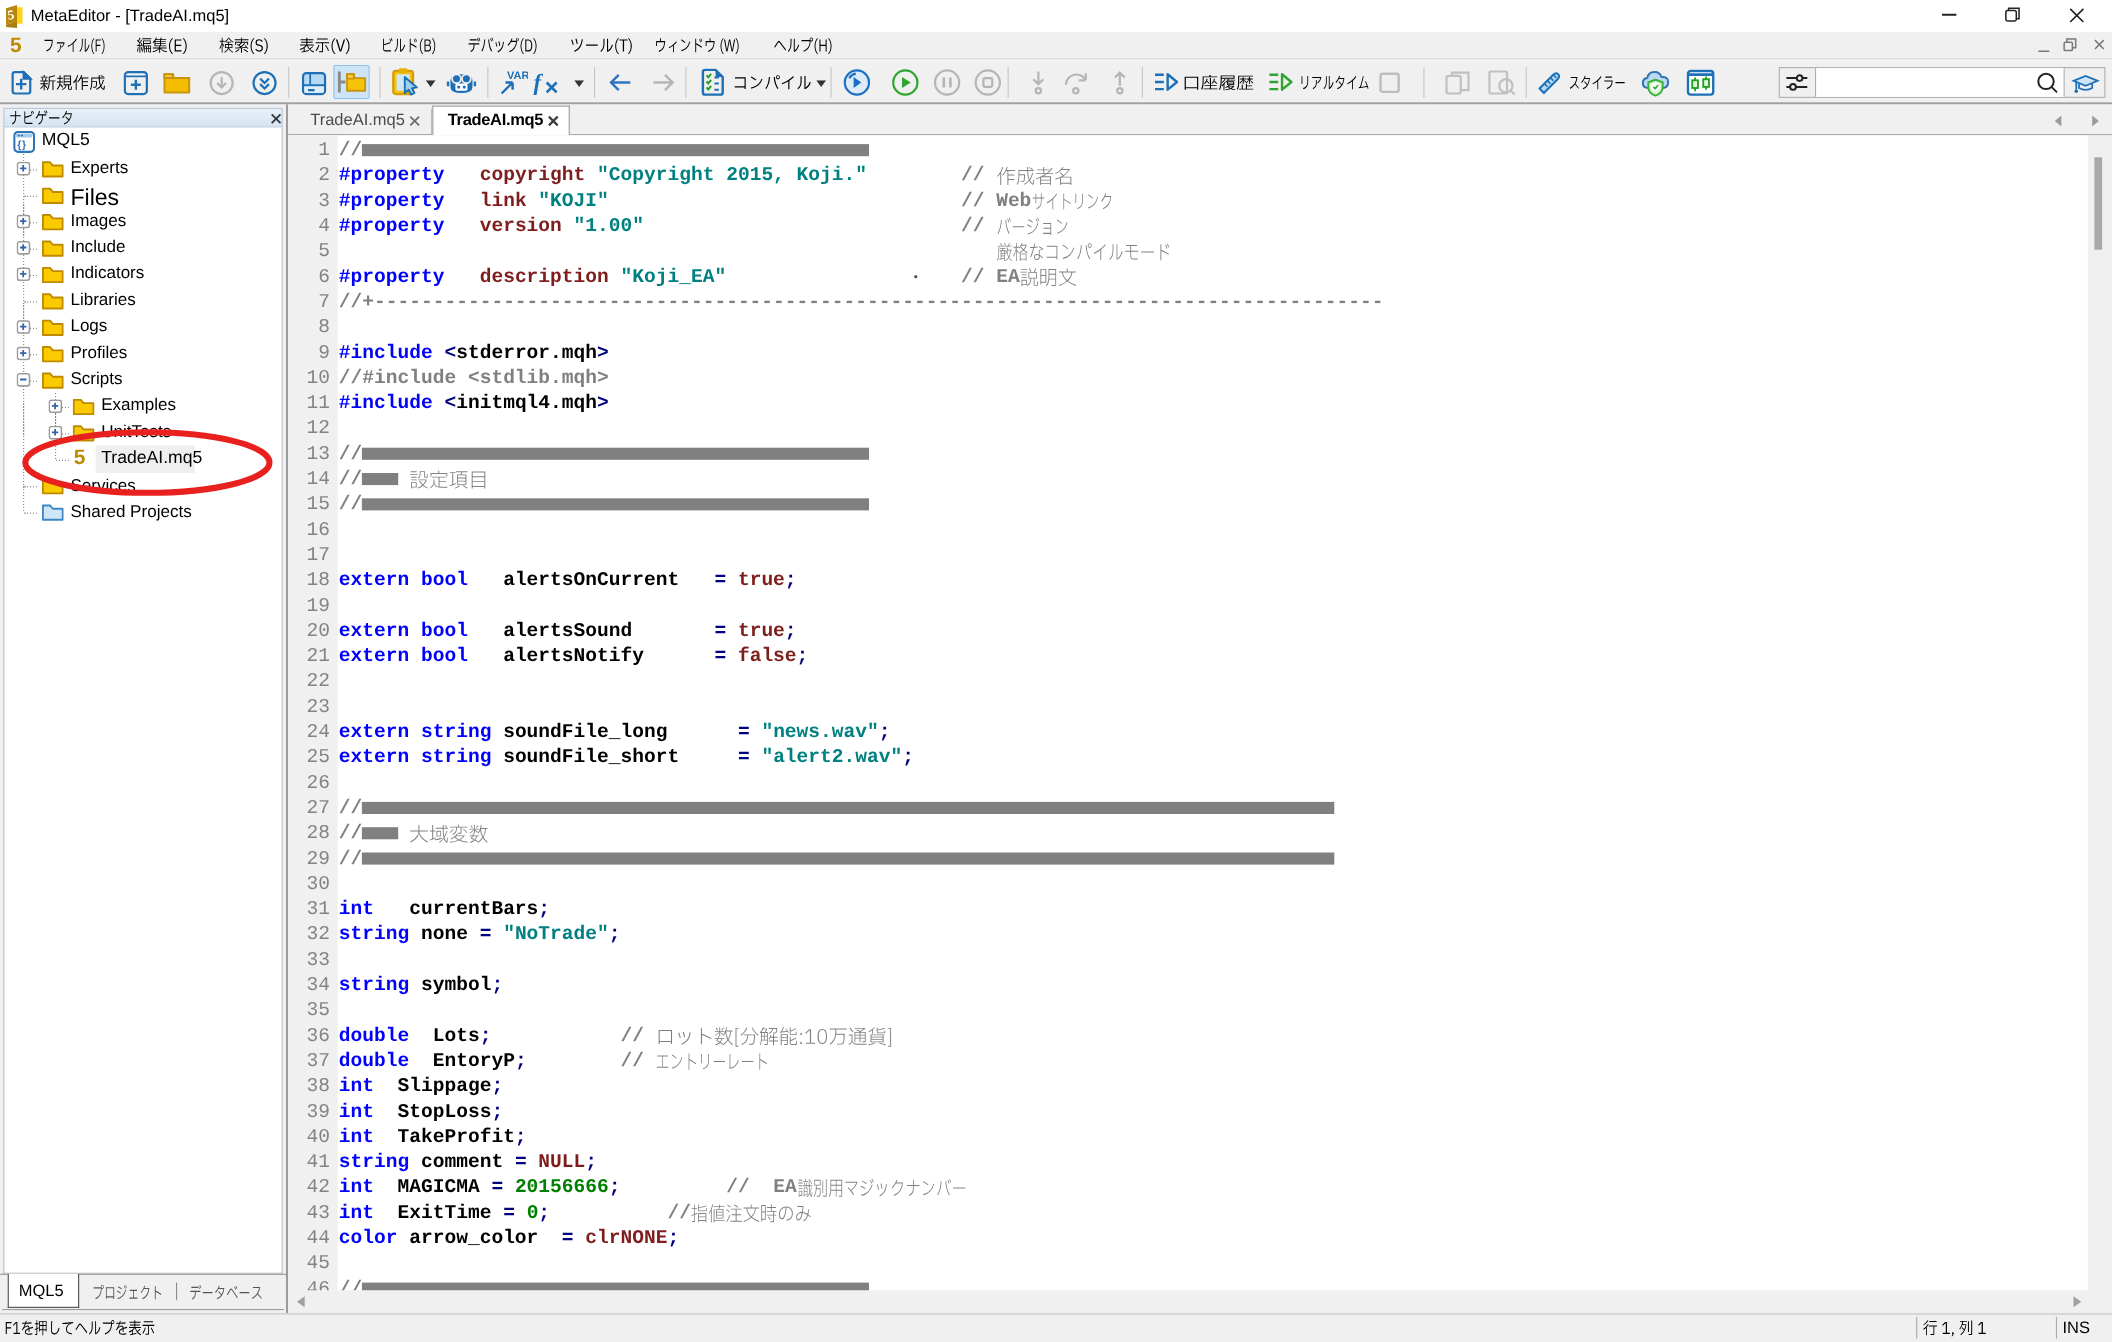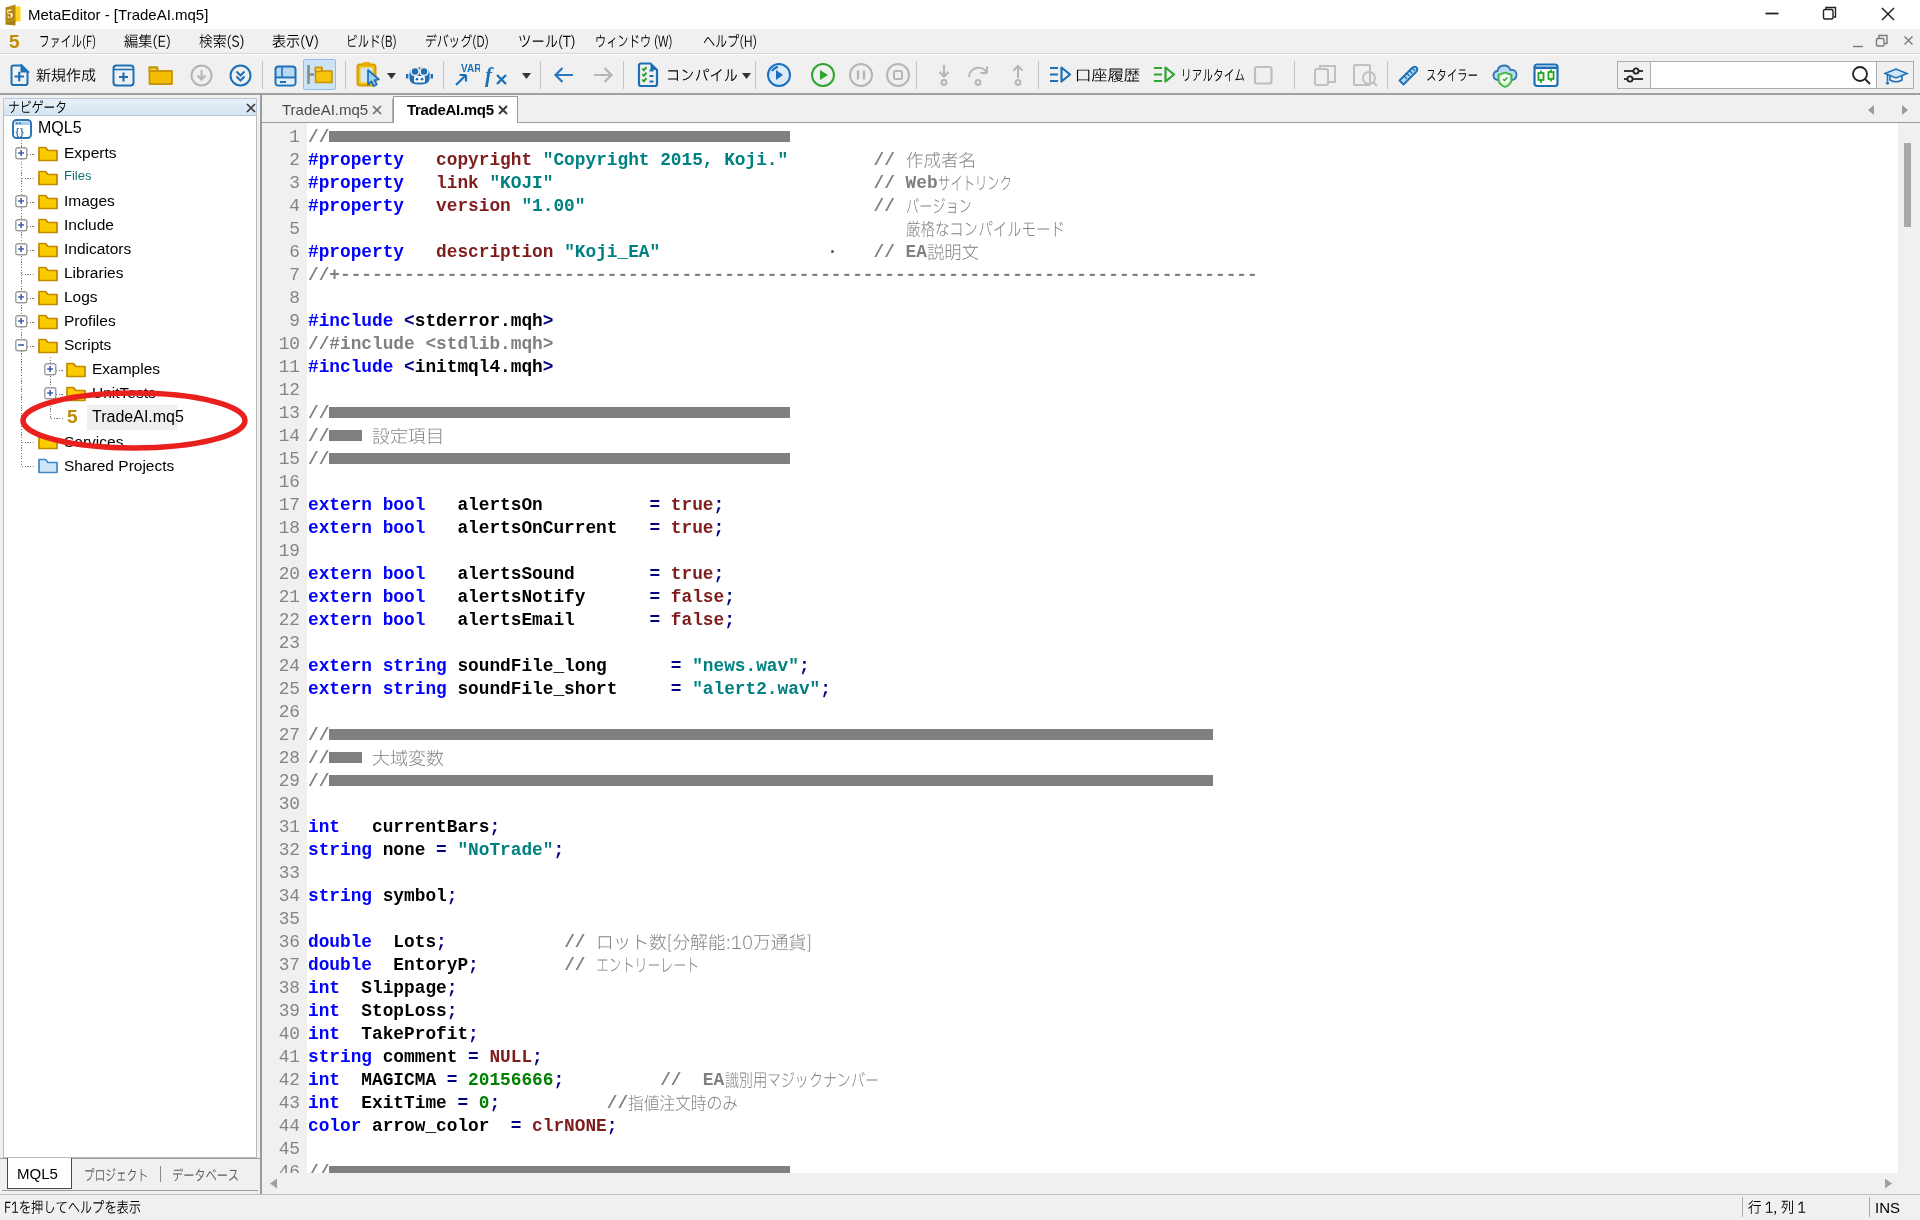--- a/index.html
+++ b/index.html
@@ -275,21 +275,21 @@
     </svg>
 <div class="abs" style="left:27px;top:153.5px;width:8px;height:1.4px;background:repeating-linear-gradient(to right,#808080 0 1.2px,transparent 1.2px 2.7px)"></div>
 <svg class="abs" style="left:38px;top:144.5px" width="20" height="17">
       <path d="M1 2.5 H7.5 L10 5.5 H19 V15.5 H1 Z" fill="#fcca00" stroke="#bd8a00" stroke-width="1.7" stroke-linejoin="round"></path>
     </svg>
 <div class="abs" style="left:64px;top:144.0px;font-size:15.5px;color:#000">Experts</div>
 <div class="abs" style="left:22px;top:177.5px;width:13px;height:1.4px;background:repeating-linear-gradient(to right,#808080 0 1.2px,transparent 1.2px 2.7px)"></div>
 <svg class="abs" style="left:38px;top:168.5px" width="20" height="17">
       <path d="M1 2.5 H7.5 L10 5.5 H19 V15.5 H1 Z" fill="#fcca00" stroke="#bd8a00" stroke-width="1.7" stroke-linejoin="round"></path>
     </svg>
-<div class="abs" style="left:64px;top:168.0px;font-size:13px;color:#0f766e">Files</div>
+<div class="abs" style="left:64px;top:168.0px;font-size:21px;color:#000000">Files</div>
 <svg class="abs" style="left:15px;top:195.3px" width="13" height="13">
       <rect x="0.8" y="0.8" width="11" height="11" rx="2" fill="#fff" stroke="#9b9b9b" stroke-width="1.4"></rect>
       <path d="M3.2 6 H9 M6.1 3.1 V9" stroke="#3464a8" stroke-width="1.6"></path>
     </svg>
 <div class="abs" style="left:27px;top:201.5px;width:8px;height:1.4px;background:repeating-linear-gradient(to right,#808080 0 1.2px,transparent 1.2px 2.7px)"></div>
 <svg class="abs" style="left:38px;top:192.5px" width="20" height="17">
       <path d="M1 2.5 H7.5 L10 5.5 H19 V15.5 H1 Z" fill="#fcca00" stroke="#bd8a00" stroke-width="1.7" stroke-linejoin="round"></path>
     </svg>
 <div class="abs" style="left:64px;top:192.0px;font-size:15.5px;color:#000">Images</div>
 <svg class="abs" style="left:15px;top:219.3px" width="13" height="13">
@@ -472,25 +472,23 @@
 <div class="cl" style="top:141px"><span class="c">//+--------------------------------------------------------------------------------------</span></div>
 <div class="cl" style="top:187px"><span class="k">#include</span> <span class="o">&lt;</span>stderror.mqh<span class="o">&gt;</span></div>
 <div class="cl" style="top:210px"><span class="c">//#include &lt;stdlib.mqh&gt;</span></div>
 <div class="cl" style="top:233px"><span class="k">#include</span> <span class="o">&lt;</span>initmql4.mqh<span class="o">&gt;</span></div>
 <div class="cl" style="top:279px"><span class="c">//</span></div>
 <div class="bar" style="left:67.36000000000001px;top:284px;width:460.64px"></div>
 <div class="cl" style="top:302px"><span class="c">//</span></div>
 <div class="bar" style="left:67.36000000000001px;top:307px;width:32.639999999999986px"></div>
 <div class="cl" style="top:325px"><span class="c">//</span></div>
 <div class="bar" style="left:67.36000000000001px;top:330px;width:460.64px"></div>
-<div class="cl" style="top:371px"><span class="k">extern</span> <span class="k">bool</span>   alertsOn          <span class="o">=</span> <span class="r">true</span><span class="o">;</span></div>
 <div class="cl" style="top:394px"><span class="k">extern</span> <span class="k">bool</span>   alertsOnCurrent   <span class="o">=</span> <span class="r">true</span><span class="o">;</span></div>
 <div class="cl" style="top:440px"><span class="k">extern</span> <span class="k">bool</span>   alertsSound       <span class="o">=</span> <span class="r">true</span><span class="o">;</span></div>
 <div class="cl" style="top:463px"><span class="k">extern</span> <span class="k">bool</span>   alertsNotify      <span class="o">=</span> <span class="r">false</span><span class="o">;</span></div>
-<div class="cl" style="top:486px"><span class="k">extern</span> <span class="k">bool</span>   alertsEmail       <span class="o">=</span> <span class="r">false</span><span class="o">;</span></div>
 <div class="cl" style="top:532px"><span class="k">extern</span> <span class="k">string</span> soundFile_long      <span class="o">=</span> <span class="s">"news.wav"</span><span class="o">;</span></div>
 <div class="cl" style="top:555px"><span class="k">extern</span> <span class="k">string</span> soundFile_short     <span class="o">=</span> <span class="s">"alert2.wav"</span><span class="o">;</span></div>
 <div class="cl" style="top:601px"><span class="c">//</span></div>
 <div class="bar" style="left:67.36000000000001px;top:606px;width:883.64px"></div>
 <div class="cl" style="top:624px"><span class="c">//</span></div>
 <div class="bar" style="left:67.36000000000001px;top:629px;width:32.639999999999986px"></div>
 <div class="cl" style="top:647px"><span class="c">//</span></div>
 <div class="bar" style="left:67.36000000000001px;top:652px;width:883.64px"></div>
 <div class="cl" style="top:693px"><span class="k">int</span>   currentBars<span class="o">;</span></div>
 <div class="cl" style="top:716px"><span class="k">string</span> none <span class="o">=</span> <span class="s">"NoTrade"</span><span class="o">;</span></div>

